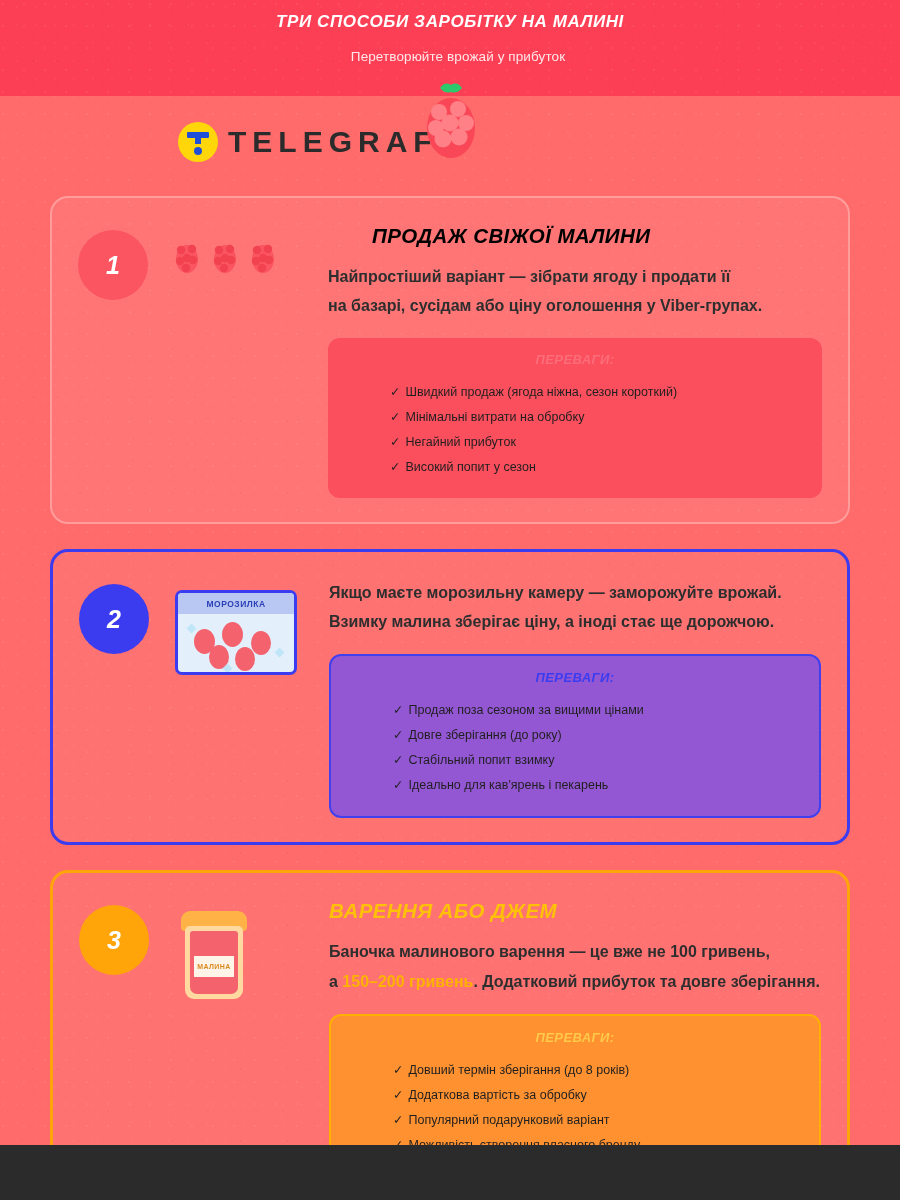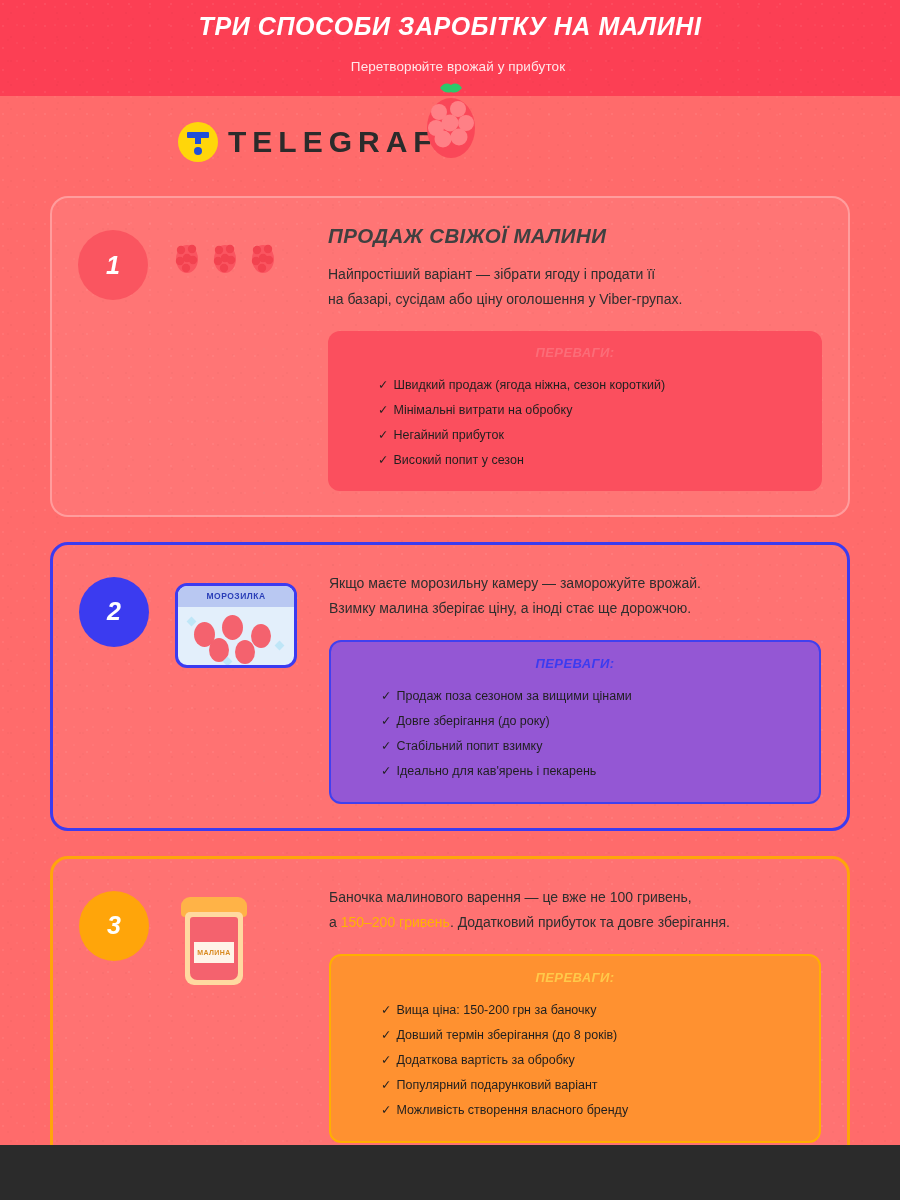--- a/index.html
+++ b/index.html
@@ -35,21 +35,21 @@
   .header {
     position: relative;
     height: 96px;
     background: #fc3f54;
     text-align: center;
     padding-top: 11px;
     z-index: 2;
   }
   .header-title {
     color: #ffffff;
-    font-size: 25px;
+    font-size: 17px;
     font-weight: bold;
     font-style: italic;
     letter-spacing: .6px;
     line-height: 1.25;
   }
   .header-sub {
     color: #ffe7ea;
     font-size: 13.5px;
     margin-top: 17px;
     letter-spacing: .1px;
@@ -175,21 +175,21 @@
   }
 
   
   .berry-trio { display: flex; gap: 12px; padding-top: 4px; }
 
   
   .freezer {
     width: 122px;
     height: 85px;
     border: 3px solid #3b3bf0;
-    border-radius: 12px;
+    border-radius: 7px;
     background: #e3effb;
     overflow: hidden;
     position: relative;
   }
   .freezer-label {
     height: 21px;
     background: #b9c8f2;
     color: #2a3fb8;
     font-size: 8.5px;
     font-weight: bold;
@@ -256,28 +256,28 @@
   
   .card-right { flex: 1; padding-top: 4px; }
 
   .card-title {
     font-size: 20.5px;
     font-weight: bold;
     font-style: italic;
     letter-spacing: .4px;
     margin-bottom: 14px;
   }
-  .title-1 { color: #404040; }
+  .title-1 { color: #000000; margin-left: 44px; }
   .title-2 { color: #3b3bf0; }
   .title-3 { color: #ffc107; }
 
   .card-desc {
     color: #2e2e2e;
-    font-size: 14px;
-    font-weight: normal;
+    font-size: 16px;
+    font-weight: bold;
     line-height: 1.82;
     margin-bottom: 18px;
   }
   .hl-orange { color: #ffb300; }
 
   .benefits {
     border-radius: 12px;
     padding: 14px 20px 18px 20px;
   }
   .benefits-1 { background: #fb4f5e; }
@@ -295,20 +295,21 @@
   .bt-1 { color: #fb6d78; }
   .bt-2 { color: #3b3bf0; }
   .bt-3 { color: #ffc94a; }
 
   .benefit-list { list-style: none; padding-left: 30px; }
   .benefit-list li {
     font-size: 12.5px;
     color: #1f1f1f;
     line-height: 2.0;
     white-space: nowrap;
+    margin-left: 12px;
   }
   .check { margin-right: 5px; }
 
   
   .footer {
     position: absolute;
     left: 0; bottom: 0;
     width: 900px;
     height: 55px;
     background: #2b2b2b;
@@ -450,28 +451,28 @@
           <div class="jar-body">
             <div class="jam">
               <div class="jam-label">МАЛИНА</div>
             </div>
           </div>
         </div>
       </div>
     </div>
 
     <div class="card-right">
+      <div class="card-title title-3">ВАРЕННЯ АБО ДЖЕМ</div>
       <div class="card-desc">
         <div>Баночка малинового варення — це вже не 100 гривень,</div>
         <div><span>а </span><span class="hl-orange">150–200 гривень</span><span>. Додатковий прибуток та довге зберігання.</span></div>
       </div>
       <div class="benefits benefits-3">
         <div class="benefits-title bt-3">ПЕРЕВАГИ:</div>
         <ul class="benefit-list">
-          <li><span class="check">✓</span><span>Вища ціна: 150-200 грн за баночку</span></li>
           <li><span class="check">✓</span><span>Довший термін зберігання (до 8 років)</span></li>
           <li><span class="check">✓</span><span>Додаткова вартість за обробку</span></li>
           <li><span class="check">✓</span><span>Популярний подарунковий варіант</span></li>
           <li><span class="check">✓</span><span>Можливість створення власного бренду</span></li>
         </ul>
       </div>
     </div>
   </div>
 
 </div>

